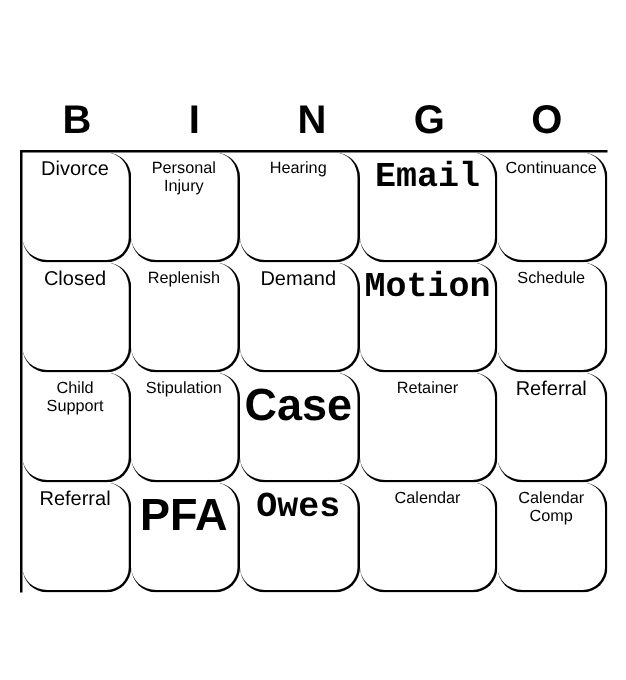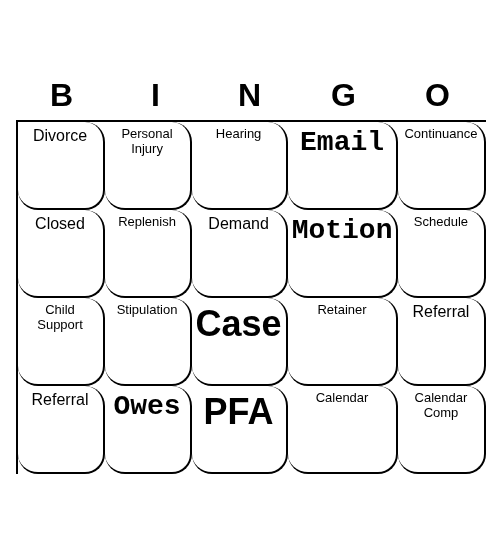--- a/index.html
+++ b/index.html
@@ -108,24 +108,24 @@
       <div class="bingo-cell">
         <span class="cell-text size-small">Retainer</span>
       </div>
       <div class="bingo-cell">
         <span class="cell-text size-medium">Referral</span>
       </div>
       <div class="bingo-cell">
         <span class="cell-text size-medium">Referral</span>
       </div>
       <div class="bingo-cell">
-        <span class="cell-text size-large">Owes</span>
+        <span class="cell-text size-xlarge">PFA</span>
       </div>
       <div class="bingo-cell">
-        <span class="cell-text size-xlarge">PFA</span>
+        <span class="cell-text size-large">Owes</span>
       </div>
       <div class="bingo-cell">
         <span class="cell-text size-small">Calendar</span>
       </div>
       <div class="bingo-cell">
         <span class="cell-text size-small">Calendar Comp</span>
       </div>
     </div>
 </div>
 

